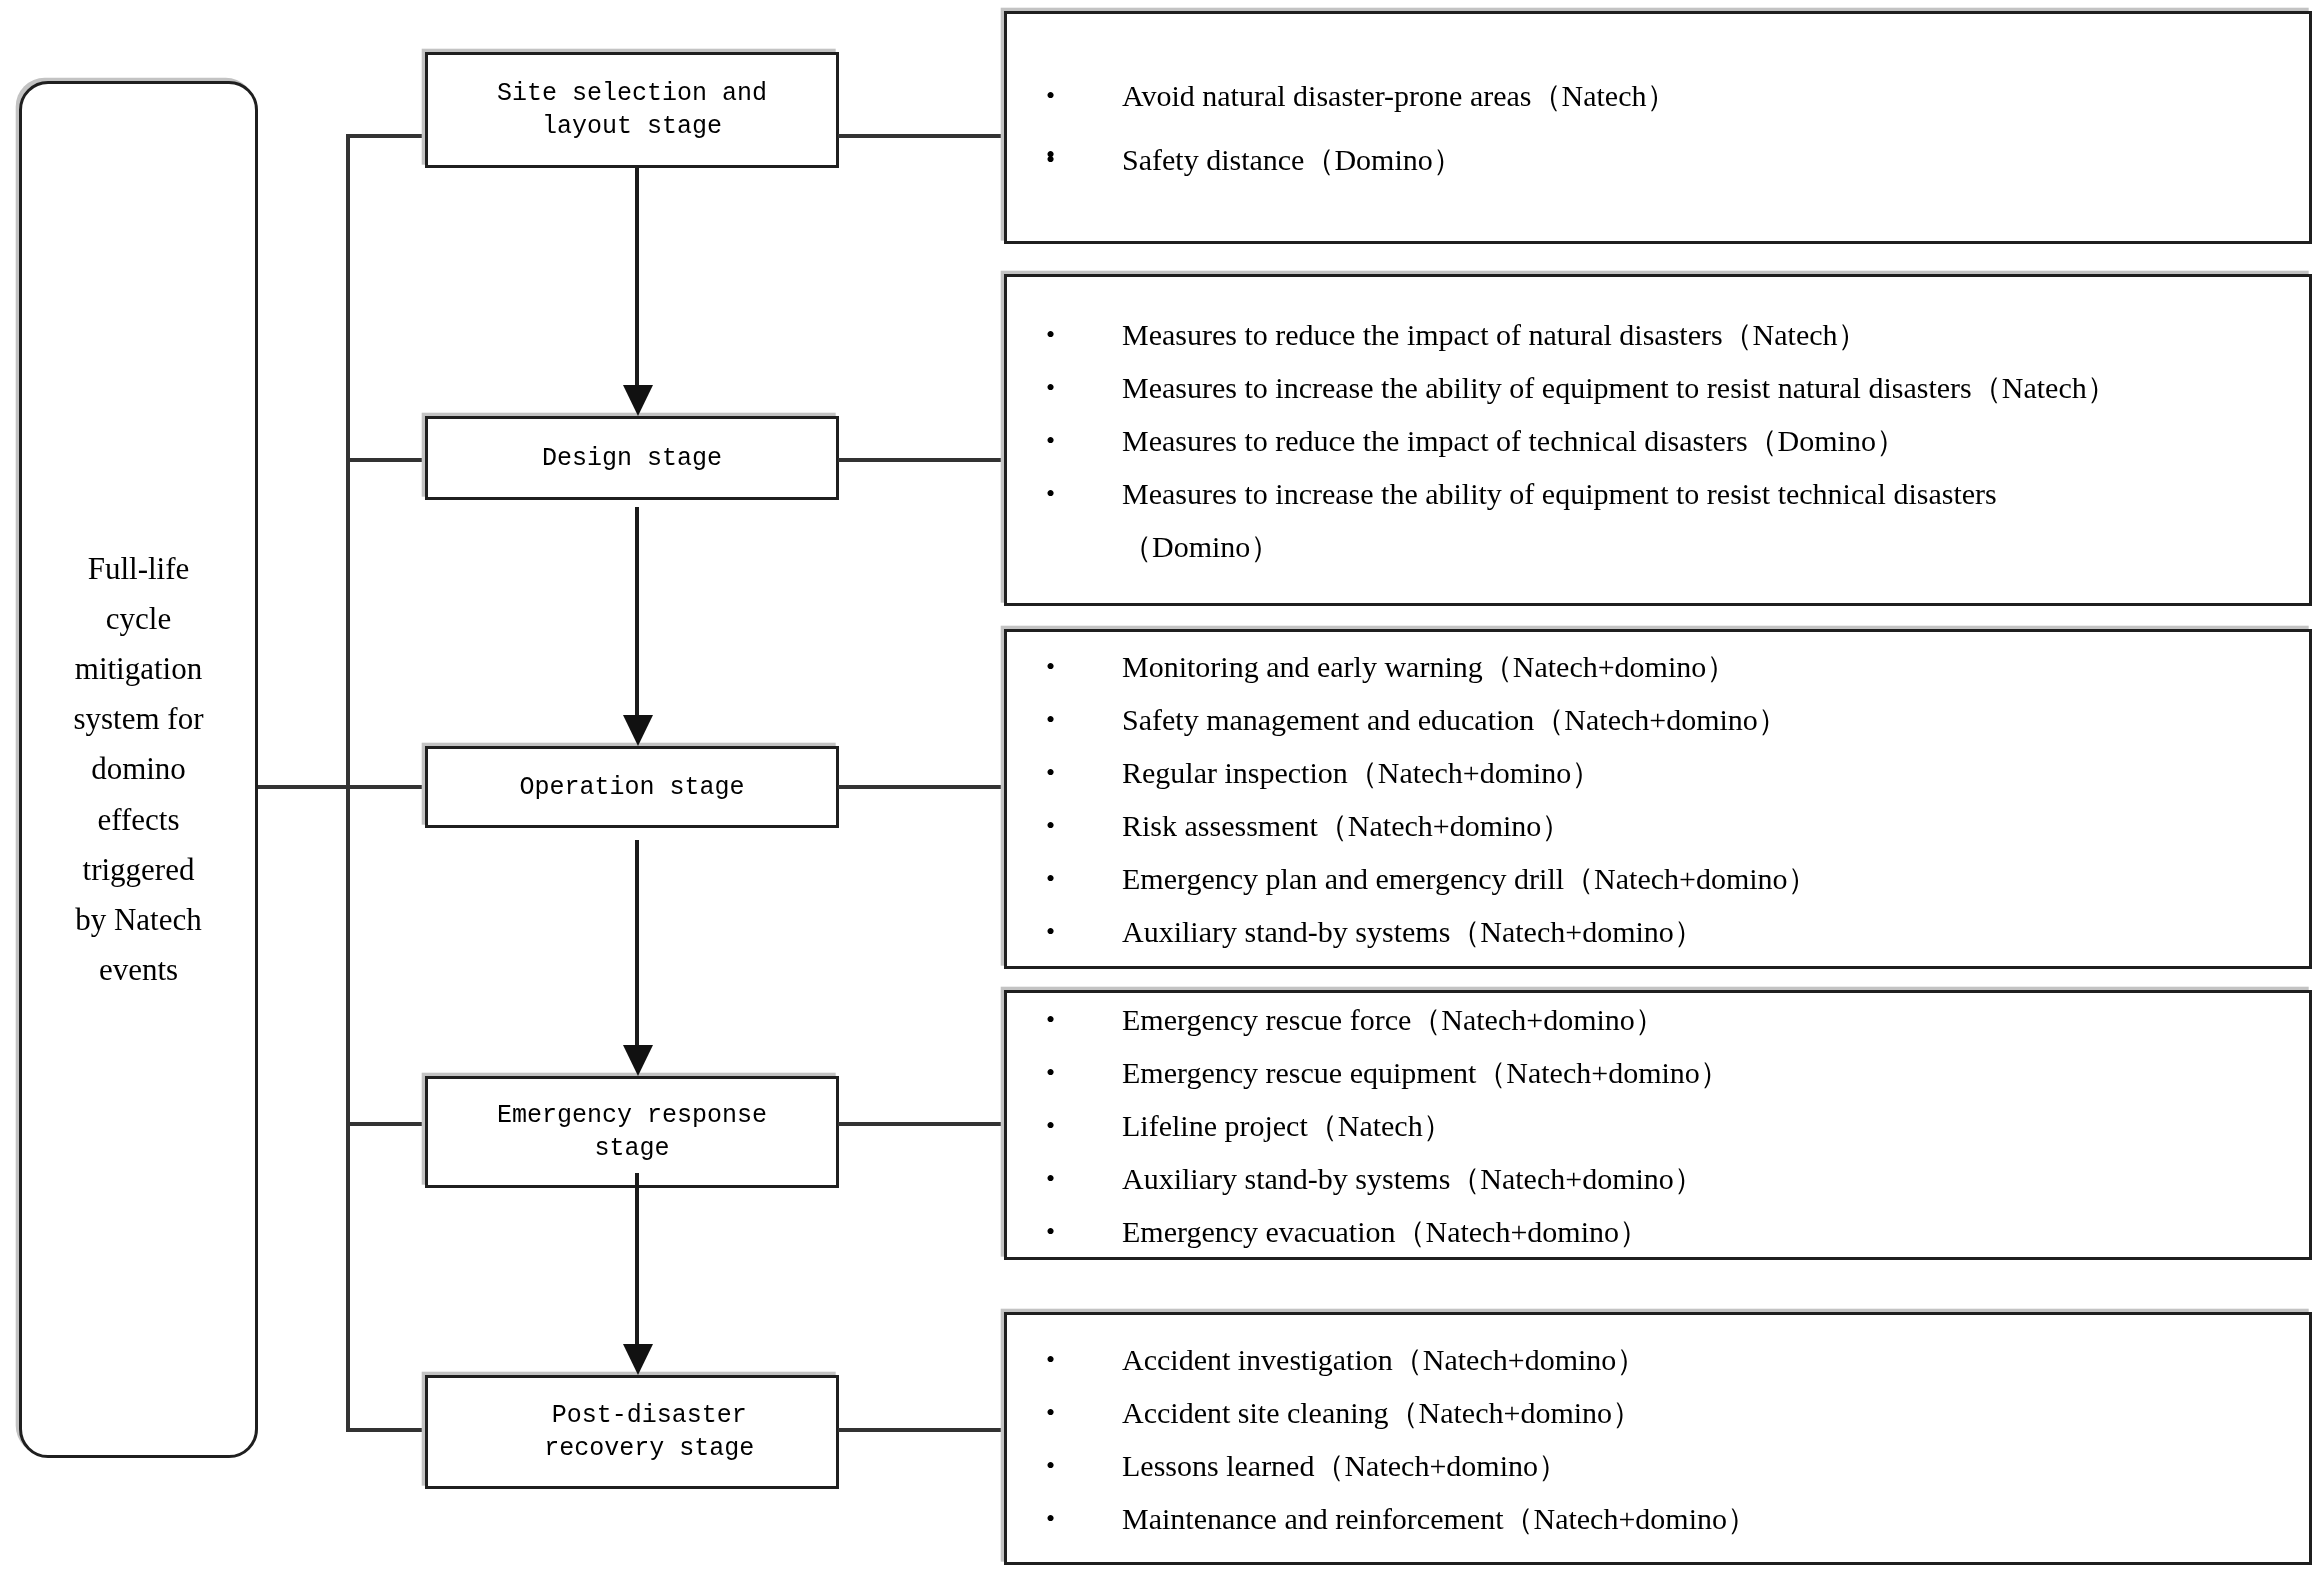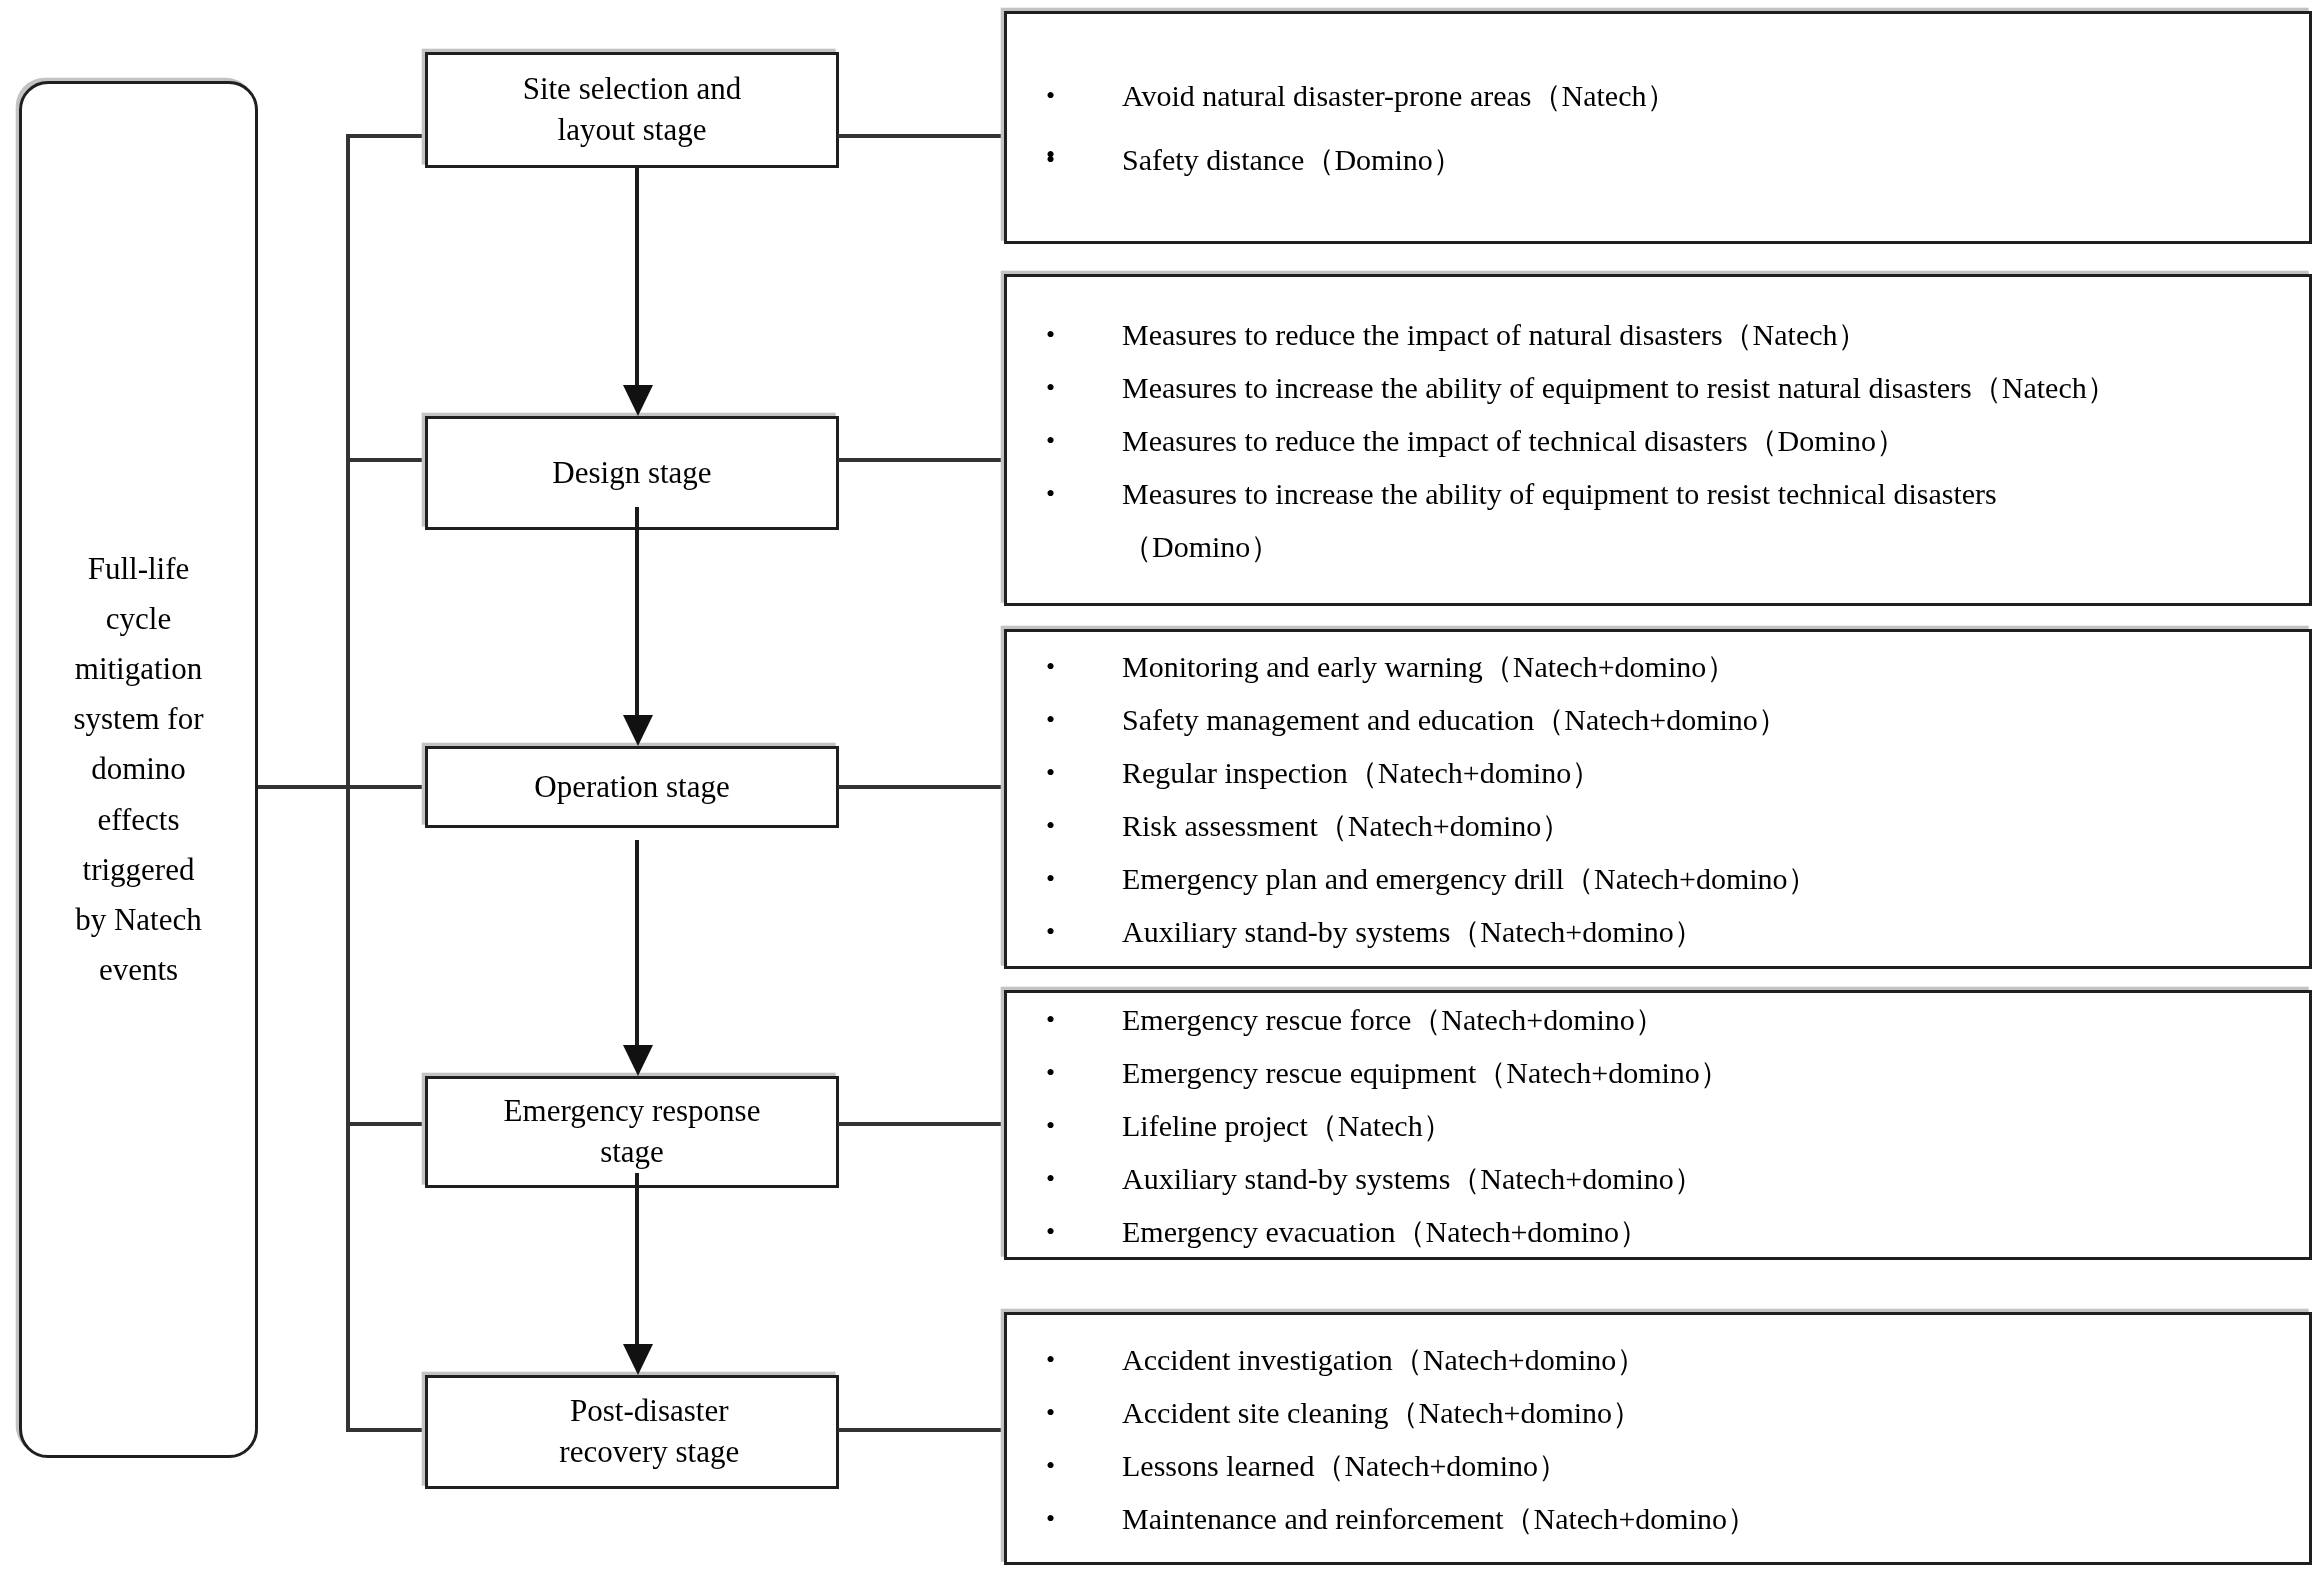--- a/index.html
+++ b/index.html
@@ -9,21 +9,21 @@
 
   .node {
     position: absolute;
     border: 3.8px solid #1f1f1f;
     background: #fff;
     box-shadow: -3.3px -3.3px 0 #c3c3c3;
     display: flex; align-items: center; justify-content: center;
     text-align: center;
   }
   .root-box { font-size: 31px; line-height: 1.62; white-space: pre-line; padding: 0 16.5px; border-radius: 29px; }
-  .stage-box { font-size: 31px; line-height: 1.32; white-space: pre-line; padding: 0 5.5px; }
+  .stage-box { font-size: 25px; line-height: 1.32; white-space: pre-line; padding: 0 5.5px; font-family: Liberation Mono, monospace; }
 
   .panel {
     position: absolute;
     border: 3.8px solid #1f1f1f;
     background: #fff;
     box-shadow: -3.3px -3.3px 0 #c3c3c3;
     display: flex; flex-direction: column; justify-content: center;
   }
   .panel ul { list-style: none; margin: 0; padding: 0; display: flex; flex-direction: column; justify-content: center; }
   .panel li {
@@ -68,21 +68,21 @@
   <div class="v-line" style="left:346px; top:134px; height:1298px;"></div>
 
   <div class="h-line" style="left:346px; top:134px; width:78px;"></div>
   <div class="h-line" style="left:346px; top:458px; width:78px;"></div>
   <div class="h-line" style="left:346px; top:785px; width:78px;"></div>
   <div class="h-line" style="left:346px; top:1122px; width:78px;"></div>
   <div class="h-line" style="left:346px; top:1428px; width:78px;"></div>
 
   <div class="node stage-box" style="left:425px; top:52px;  width:414px; height:116px;">Site selection and
 layout stage</div>
-  <div class="node stage-box" style="left:425px; top:416px; width:414px; height:114px;">Design stage</div>
+  <div class="node stage-box" style="left:425px; top:416px; width:414px; height:84px;">Design stage</div>
   <div class="node stage-box" style="left:425px; top:746px; width:414px; height:82px;">Operation stage</div>
   <div class="node stage-box" style="left:425px; top:1076px; width:414px; height:112px;">Emergency response
 stage</div>
   <div class="node stage-box" style="left:425px; top:1375px; width:414px; height:114px;padding-left:40px;">Post-disaster
 recovery stage</div>
 
   <div class="arrow-line" style="left:635px; top:168px;  height:217px;"></div>
   <div class="arrow-head" style="left:623px; top:385px;"></div>
 
   <div class="arrow-line" style="left:635px; top:507px;  height:208px;"></div>

